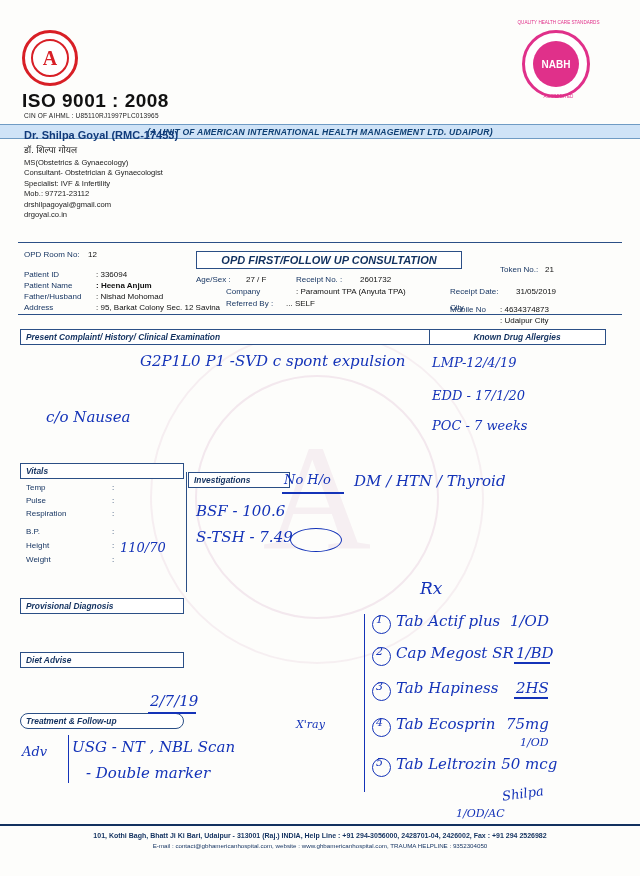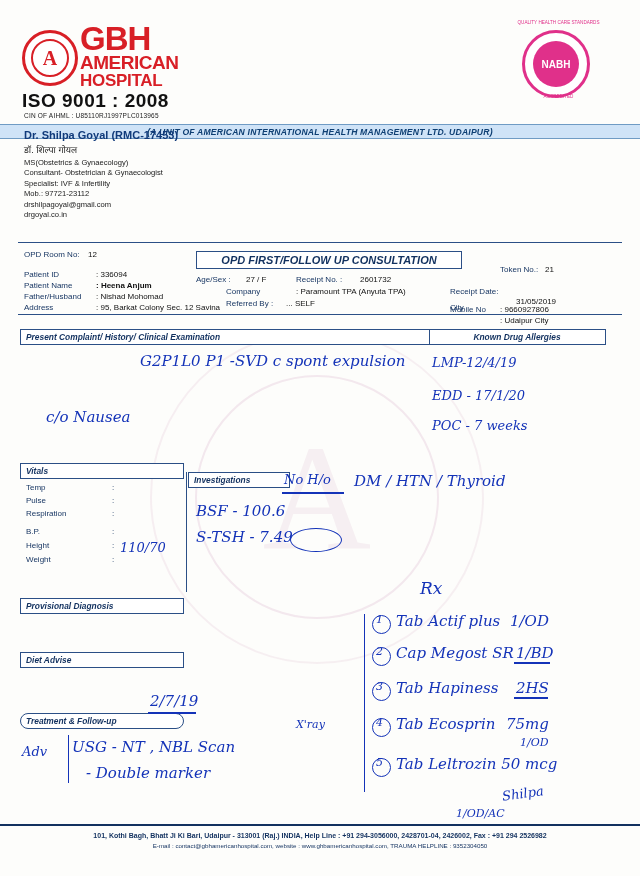--- a/index.html
+++ b/index.html
@@ -124,25 +124,20 @@
 
 <div class="page">
 
   <div class="watermark">A</div>
   <div class="wm2"></div>
 
   <div class="header">
     <div class="logo-mark">
       <div class="inner">A</div>
     </div>
-    <div class="logo-text">
-      <div class="logo-gbh">GBH</div>
-      <div class="logo-am">AMERICAN</div>
-      <div class="logo-hosp">HOSPITAL</div>
-    </div>
     <div class="iso">ISO 9001 : 2008</div>
     <div class="cin">CIN OF AIHML : U85110RJ1997PLC013965</div>
 
     <div class="nabh-caption">QUALITY HEALTH CARE STANDARDS</div>
     <div class="nabh">
       <div class="ring">
         <span class="t">NABH</span>
       </div>
     </div>
     <div class="nabh-caption2">ACCREDITED</div>
@@ -190,24 +185,24 @@
   <div class="lbl" style="left:296px;top:275px;">Receipt No. :</div>
   <div class="val" style="left:360px;top:275px;text-align:center;">2601732</div>
 
   <div class="lbl" style="left:226px;top:287px;">Company</div>
   <div class="val" style="left:296px;top:287px;">: Paramount TPA (Anyuta TPA)</div>
 
   <div class="lbl" style="left:226px;top:299px;">Referred By :</div>
   <div class="val" style="left:286px;top:299px;">...  SELF</div>
 
   <div class="lbl" style="left:450px;top:287px;">Receipt Date:</div>
-  <div class="val" style="left:516px;top:297px;">31/05/2019</div>
+  <div class="val" style="left:516px;top:287px;">31/05/2019</div>
 
   <div class="lbl" style="left:450px;top:305px;">Mobile No</div>
-  <div class="val" style="left:500px;top:305px;">: 9660927806</div>
+  <div class="val" style="left:500px;top:305px;">: 4634374873</div>
 
   <div class="lbl" style="left:450px;top:303px;">City</div>
   <div class="val" style="left:500px;top:316px;">: Udaipur City</div>
 
   <div class="sec-title" style="left:428px;top:329px;width:166px;text-align:center;">Known Drug Allergies</div>
   <div class="sec-title" style="left:20px;top:329px;width:398px;">Present Complaint/ History/ Clinical Examination</div>
 
   <div class="hw big" style="left:140px;top:352px;">G2P1L0 P1 -SVD c spont expulsion</div>
   <div class="hw big" style="left:46px;top:408px;">c/o  Nausea</div>
 

